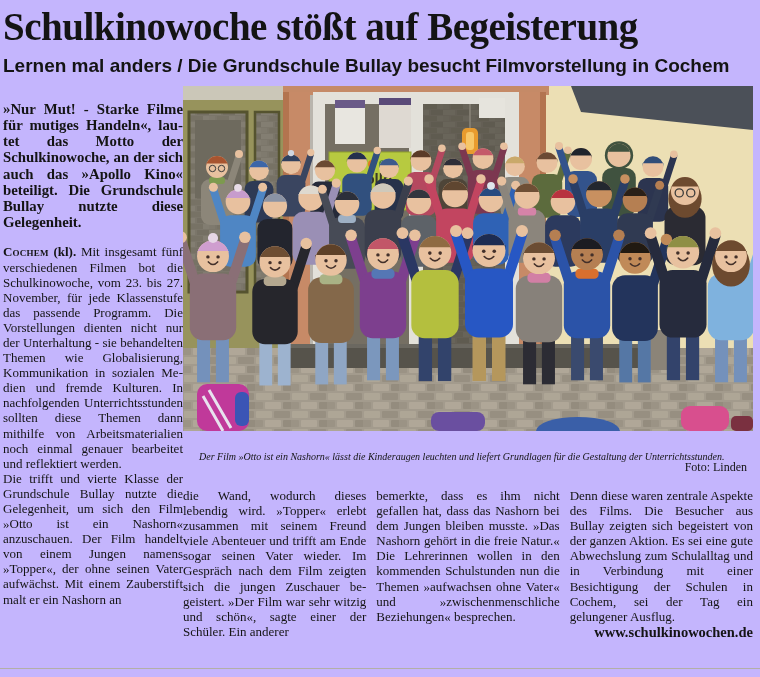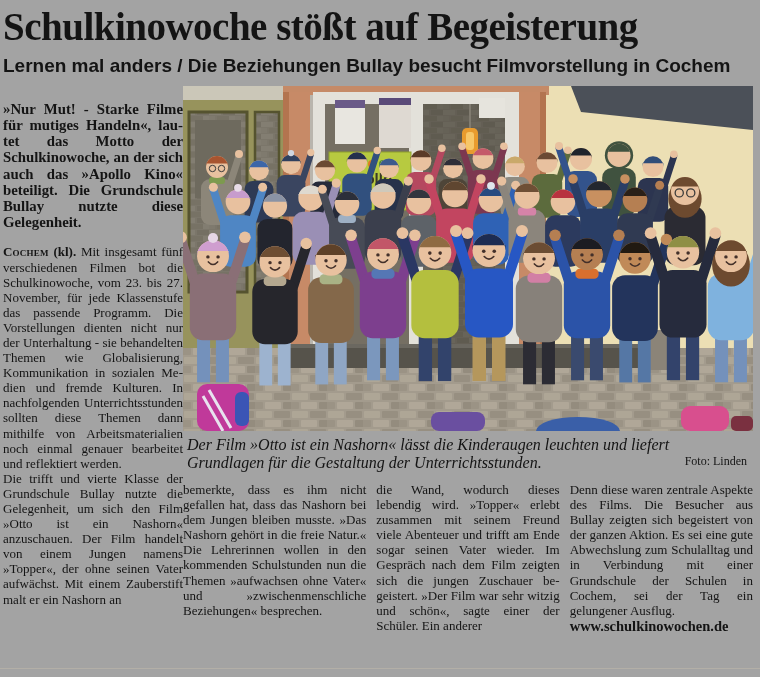--- a/index.html
+++ b/index.html
@@ -1,21 +1,21 @@
 <!DOCTYPE html>
 <html lang="de"><head>
 <meta charset="utf-8">
 <style>
   html,body{margin:0;padding:0;background:#ffffff;}
   .page{
     position:relative;
     width:760px;height:677px;
     box-sizing:border-box;
     padding:6px 2px 0 3px;
-    background:#a3a3a3;
+    background:#c4b5fd;
     color:#141414;
     font-family:"Liberation Serif", serif;
     overflow:hidden;
   }
   .headline{
     font-family:"Liberation Serif", serif;
     font-weight:bold;
     font-size:39px;
     line-height:42px;
     letter-spacing:-0.5px;
@@ -49,40 +49,40 @@
     text-align:justify;
     hyphens:auto;-webkit-hyphens:auto;
     margin:0;
   }
   .dateline{font-weight:bold;font-variant:small-caps;letter-spacing:0.2px;}
   .dateline-tag{font-weight:bold;}
   .photo{display:block;width:570px;height:345px;background:#b9b5ad;}
   .caption-wrap{position:relative;padding:5px 2px 8px 4px;}
   .caption{
     font-style:italic;
-    font-size:16px;line-height:18px;
-    margin:0;width:555px;
+    font-size:10px;line-height:18px;
+    margin:12px;width:555px;
   }
   .credit{
     position:absolute;right:6px;bottom:11px;
     font-size:12px;
   }
-  .website{font-weight:bold;font-size:14.5px;line-height:15.1px;margin-top:1px;}
+  .website{font-weight:bold;font-size:14.5px;line-height:15.1px;margin-top:1px;text-align:right;}
   .bottom-rule{
     position:absolute;left:0;right:0;bottom:8px;
     border-top:1.5px solid #b3afa7;
   }
 </style>
 </head>
 <body>
 
 <div class="page">
 
   <h1 class="headline">Schulkinowoche stößt auf Begeisterung</h1>
-  <h2 class="subhead">Lernen mal anders / Die Beziehungen Bullay besucht Filmvorstellung in Cochem</h2>
+  <h2 class="subhead">Lernen mal anders / Die Grundschule Bullay besucht Filmvorstellung in Cochem</h2>
 
   <div class="content">
 
     <div class="leftcol">
       <p class="lead">»Nur Mut! - Starke Filme für mutiges Handeln«, lau­tet das Motto der Schulkino­woche, an der sich auch das »Apollo Kino« beteiligt. Die Grundschule Bullay nutzte diese Gelegenheit.</p>
       <p class="body-text"><span class="dateline">Cochem</span><span class="dateline-tag"> (kl). </span><span>Mit insgesamt fünf verschiedenen Filmen bot die Schulkino­woche, vom 23. bis 27. Novem­ber, für jede Klassenstufe das passende Programm. Die Vorstellungen dienten nicht nur der Unterhaltung - sie behandelten Themen wie Globalisierung, Kom­munikation in sozialen Me­dien und fremde Kulturen. In nachfolgenden Unter­richtsstunden sollten diese Themen dann mithilfe von Arbeitsmaterialien noch einmal genauer bearbeitet und reflektiert werden.</span></p>
       <p class="body-text">Die trifft und vierte Klas­se der Grundschule Bullay nutzte die Gelegenheit, um sich den Film »Otto ist ein Nashorn« anzuschauen. Der Film handelt von einem Jungen namens »Topper«, der ohne seinen Vater auf­wächst. Mit einem Zauber­stift malt er ein Nashorn an</p>
     </div>
 
     <div class="photo-wrap">
@@ -507,23 +507,23 @@
         </g>
       </svg>
     </div>
 
     <div class="caption-wrap">
       <p class="caption">Der Film »Otto ist ein Nashorn« lässt die Kinderaugen leuchten und  liefert Grundlagen für die Gestaltung der Unterrichtsstunden.</p>
       <span class="credit">Foto: Linden</span>
     </div>
 
     <div class="lowercols">
+      <p class="body-text">die Wand, wodurch dieses lebendig wird. »Topper« er­lebt zusammen mit seinem Freund viele Abenteuer und trifft am Ende sogar seinen Vater wieder. Im Gespräch nach dem Film zeigten sich die jungen Zuschauer be­geistert. »Der Film war sehr witzig und schön«, sagte ei­ner der Schüler. Ein anderer</p>
       <p class="body-text">bemerkte, dass es ihm nicht gefallen hat, dass das Nas­horn bei dem Jungen blei­ben musste. »Das Nashorn gehört in die freie Natur.« Die Lehrerinnen wollen in den kommenden Schul­stunden nun die Themen »aufwachsen ohne Vater« und »zwischenmenschliche Beziehungen« besprechen.</p>
-      <p class="body-text">die Wand, wodurch dieses lebendig wird. »Topper« er­lebt zusammen mit seinem Freund viele Abenteuer und trifft am Ende sogar seinen Vater wieder. Im Gespräch nach dem Film zeigten sich die jungen Zuschauer be­geistert. »Der Film war sehr witzig und schön«, sagte ei­ner der Schüler. Ein anderer</p>
       <div>
-        <p class="body-text">Denn diese waren zentrale Aspekte des Films. Die Be­sucher aus Bullay zeigten sich begeistert von der gan­zen Aktion. Es sei eine gute Abwechslung zum Schul­alltag und in Verbindung mit einer Grundschule der Schulen in Cochem, sei der Tag ein gelungener Ausflug.</p>
+        <p class="body-text">Denn diese waren zentrale Aspekte des Films. Die Be­sucher aus Bullay zeigten sich begeistert von der gan­zen Aktion. Es sei eine gute Abwechslung zum Schul­alltag und in Verbindung mit einer Besichtigung der Schulen in Cochem, sei der Tag ein gelungener Ausflug.</p>
         <div class="website">www.schulkinowochen.de</div>
       </div>
     </div>
   </div>
 
   <div class="bottom-rule"></div>
 </div>
 
 </body></html>

